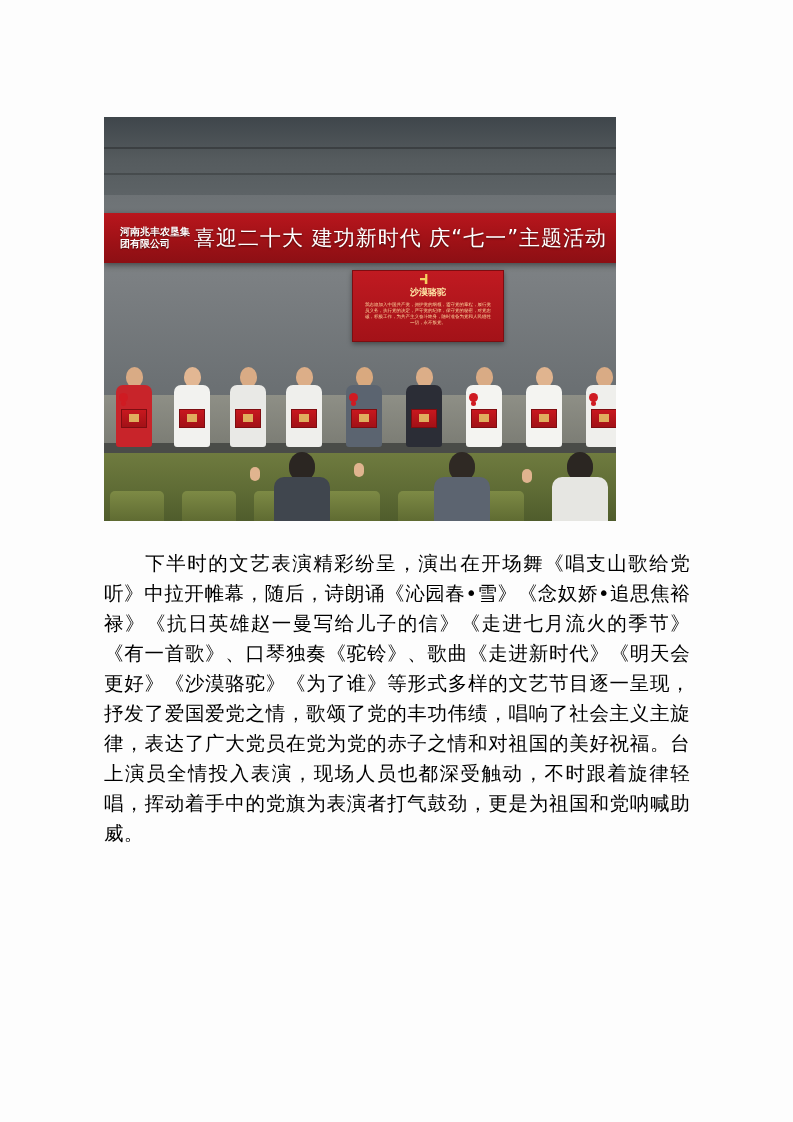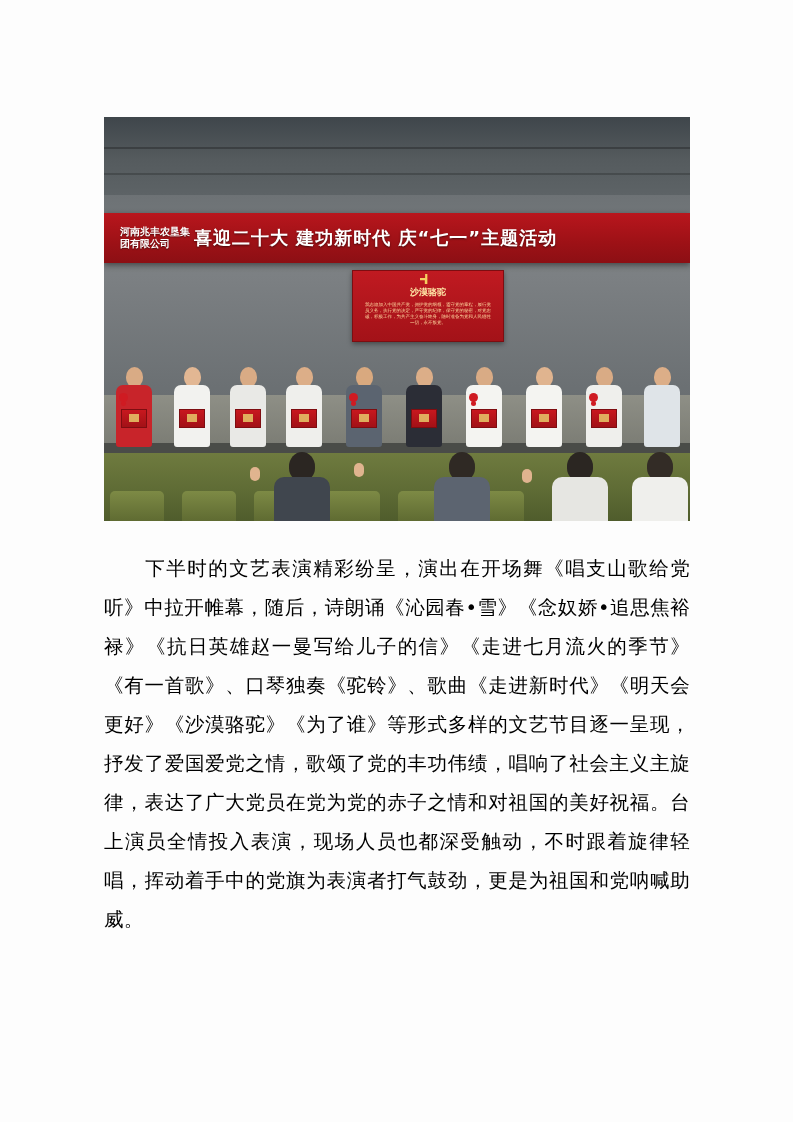--- a/index.html
+++ b/index.html
@@ -24,21 +24,21 @@
   .content {
     position: absolute;
     left: 104px;
     top: 117px;
     width: 586px;
   }
 
   
   .photo {
     position: relative;
-    width: 586px;
+    width: 512px;
     height: 404px;
     overflow: hidden;
     background: #fdba74;
   }
   
   .ceiling {
     position: absolute; left: 0; top: 0; width: 100%; height: 78px;
     background: linear-gradient(180deg, #3f464b 0%, #555b5e 55%, #5d6366 100%);
   }
   .ceiling:before {
@@ -70,22 +70,22 @@
     line-height: 12px;
     font-weight: bold;
     margin-left: 16px;
     width: 74px;
     letter-spacing: 0px;
     text-shadow: 0 1px 1px rgba(0,0,0,0.5);
   }
   .banner-title {
     color: #ffffff;
     font-family: "DejaVu Sans", sans-serif;
-    font-size: 18px;
-    font-weight: bold;
+    font-size: 21px;
+    font-weight: normal;
     letter-spacing: 1px;
     text-shadow: 0 1px 2px rgba(0,0,0,0.55);
     white-space: nowrap;
   }
   
   .oath-board {
     position: absolute;
     left: 248px; top: 153px; width: 150px; height: 70px;
     background: linear-gradient(180deg,#c01a21 0%, #a31218 100%);
     border: 1px solid #7d0d11;
@@ -171,21 +171,21 @@
   .hand {
     position: absolute; width: 10px; height: 14px; border-radius: 5px;
     background: #e0b48f;
   }
 
   
   .body-text {
     margin-top: 28px;
     font-family: "DejaVu Sans", sans-serif;
     font-size: 19.5px;
-    line-height: 39px;
+    line-height: 30px;
     color: #000000;
     text-align: justify;
     text-justify: inter-ideograph;
     letter-spacing: 0.2px;
   }
   .body-text .indent { display: inline-block; width: 40px; }
 </style>
 </head>
 <body>
 

